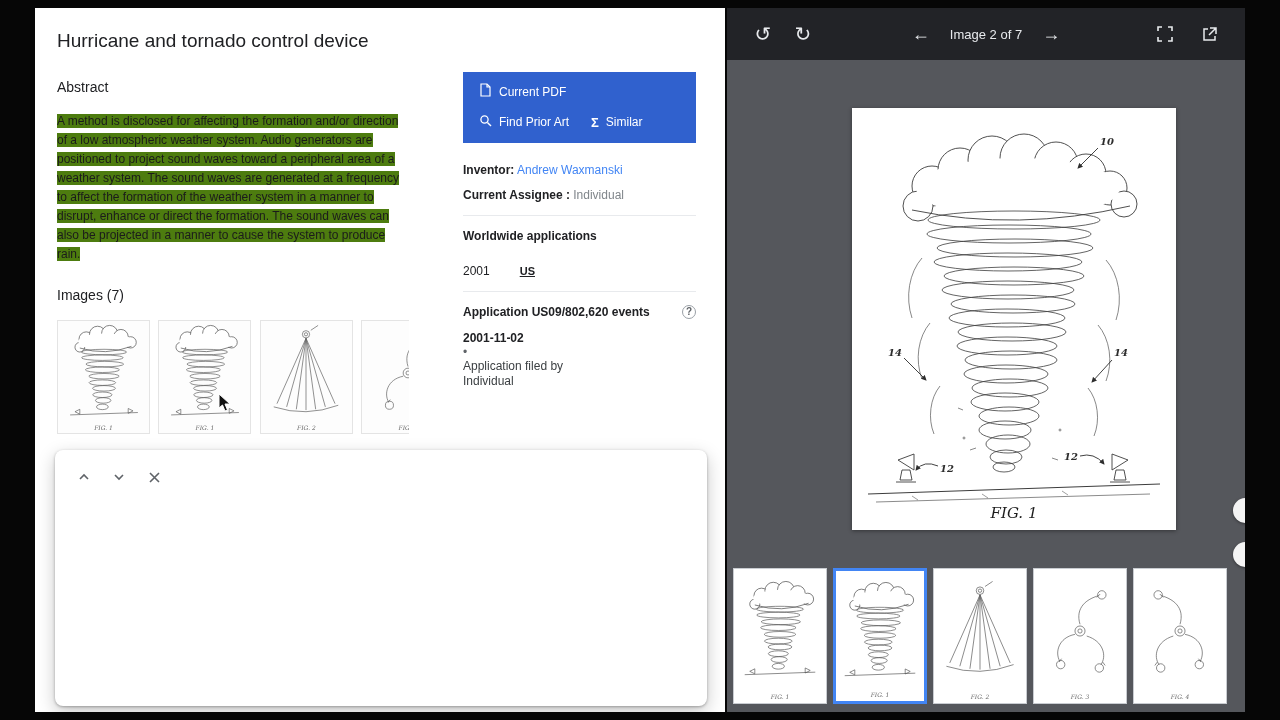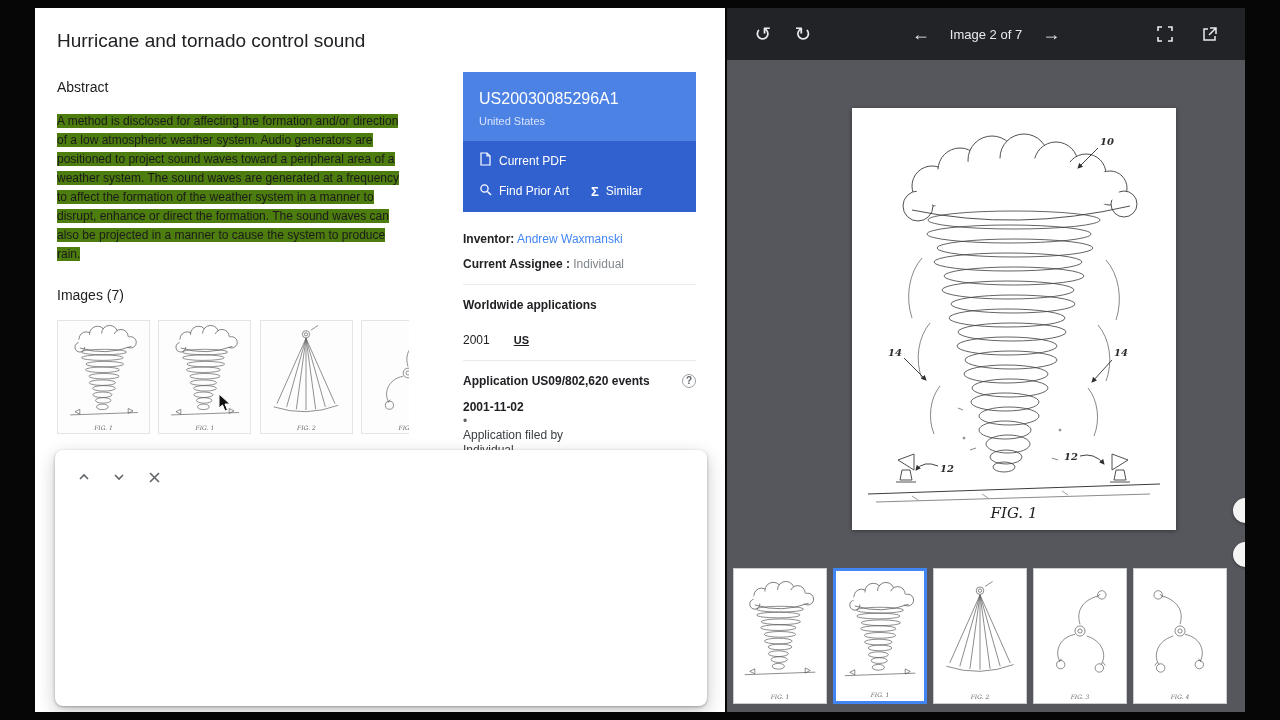--- a/index.html
+++ b/index.html
@@ -39,21 +39,21 @@
   .action-row + .action-row { margin-top:14px; }
   .action-item { display:flex; align-items:center; gap:7px; cursor:pointer; }
   .sigma { font-weight:700; font-size:13px; }
   .card-meta { padding-top:20px; font-size:12px; color:#202124; }
   .meta-row { margin-bottom:11px; }
   .meta-label { font-weight:700; }
   .link-blue { color:#4285f4; text-decoration:none; }
   .muted { color:#80868b; }
   .divider { border-top:1px solid #e8eaed; margin:13px 0; }
   .ww-heading { font-weight:700; margin-bottom:12px; }
-  .year-row { display:flex; align-items:baseline; gap:24px;margin-top:21px; }
+  .year-row { display:flex; align-items:baseline; gap:30px;margin-top:21px; }
   .us-link { color:#202124; font-weight:700; text-decoration:underline; font-size:11px; }
   .app-row { display:flex; align-items:center; justify-content:space-between; font-weight:700; margin-bottom:12px; }
   .help-circle { width:14px; height:14px; border:1px solid #9aa0a6; border-radius:50%; color:#5f6368;
                  font-size:10px; line-height:12px; text-align:center; flex:0 0 auto; }
   .event-row { display:flex; font-size:12px;flex-direction:column; }
   .event-date { font-weight:700; width:72px; flex:0 0 auto; }
   .event-bullet { color:#5f6368; margin:0 7px 0 0; }
   .event-desc { width:120px; color:#3c4043; line-height:15px; }
 
   
@@ -165,21 +165,21 @@
 
 <div class="screen">
 
   <span class="wm" style="left:6px; top:60px;">REDACTED</span>
   <span class="wm" style="left:6px; top:330px;">REDACTED</span>
   <span class="wm" style="left:1252px; top:120px;">REDACTED</span>
   <span class="wm" style="left:1252px; top:430px;">REDACTED</span>
 
   <div class="patent-page">
 
-    <h1 class="page-title">Hurricane and tornado control sound</h1>
+    <h1 class="page-title">Hurricane and tornado control device</h1>
 
     <h3 class="section-heading abstract-heading">Abstract</h3>
 
     <p class="abstract-para">
       <span class="hl">A method is disclosed for affecting the formation and/or direction of a low atmospheric weather system. Audio generators are positioned to project sound waves toward a peripheral area of a weather system. The sound waves are generated at a frequency to affect the formation of the weather system in a manner to disrupt, enhance or direct the formation. The sound waves can also be projected in a manner to cause the system to produce rain.</span>
     </p>
 
     <h3 class="section-heading images-heading">Images (7)</h3>
 
     <div class="img-strip">
@@ -203,24 +203,20 @@
       </div>
       <div class="img-thumb">
         <svg width="88" height="100" viewBox="0 0 100 124">
             <use href="#fig-arrows"></use>
           </svg>
         <div class="thumb-cap">FIG. 3</div>
       </div>
     </div>
 
     <div class="info-card">
-      <div class="card-top">
-        <div class="pub-number">US20030085296A1</div>
-        <div class="pub-country">United States</div>
-      </div>
       <div class="card-actions">
         <div class="action-row">
           <div class="action-item">
             <span>
               <svg width="13" height="14" viewBox="0 0 13 14">
                   <path d="M2 1 h6 l3 3 v9 h-9 z" fill="none" stroke="#fff" stroke-width="1.2"></path>
                   <path d="M8 1 v3 h3" fill="none" stroke="#fff" stroke-width="1.2"></path>
                 </svg>
             </span>
             <span>Current PDF</span>

